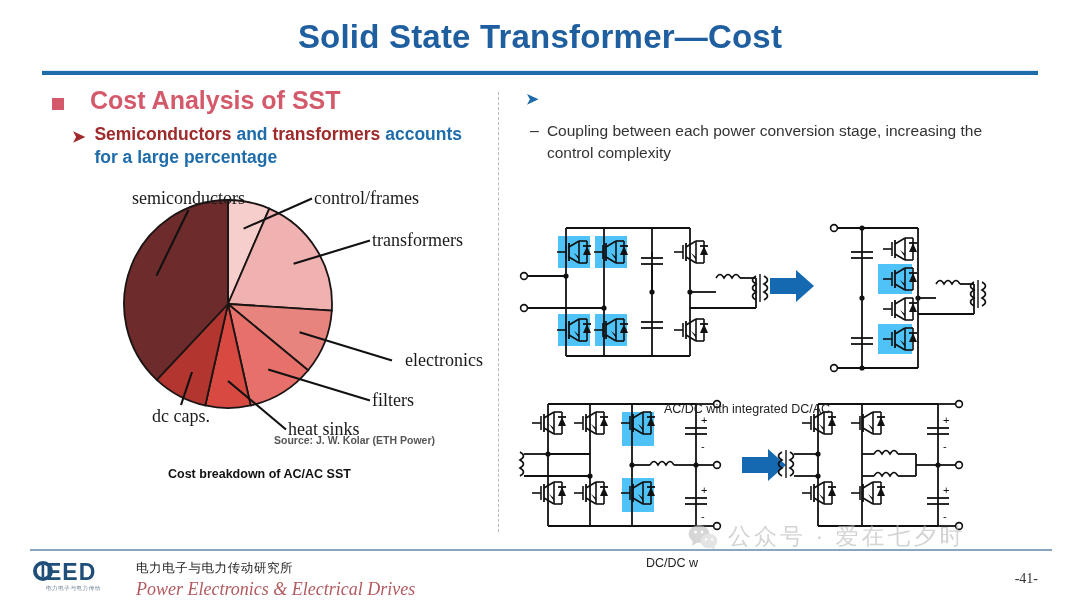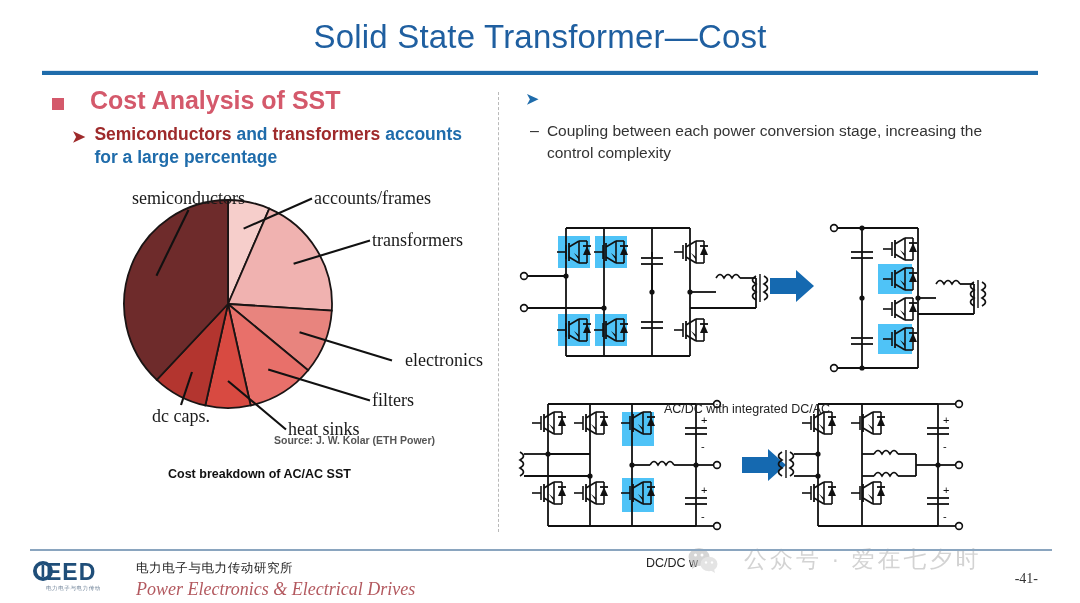--- a/index.html
+++ b/index.html
@@ -6,21 +6,21 @@
   body{
     width:1080px;height:603px;background:#ffffff;
     font-family:"Liberation Sans", sans-serif;
     overflow:hidden;position:relative;
   }
   .slide{position:absolute;inset:0;}
 
   
   .title{
     position:absolute;left:0;right:0;top:18px;text-align:center;
-    font-size:33px;font-weight:normal;color:#1f5fa0;letter-spacing:.2px;
+    font-size:33px;font-weight:bold;color:#1f5fa0;letter-spacing:.2px;
     font-family:"Liberation Sans", sans-serif;
   }
   .title-rule{
     position:absolute;left:42px;right:42px;top:70px;height:4px;
     background:#1f6cab;border-top:1px solid #dfe9f3;
   }
 
   
   .col-left{position:absolute;left:42px;top:86px;width:452px;height:440px;}
   .col-right{position:absolute;left:512px;top:86px;width:530px;height:440px;}
@@ -75,21 +75,21 @@
   .footer-rule{position:absolute;left:30px;right:28px;bottom:52px;height:2px;background:#8aa5bf;}
   .logo{position:absolute;left:32px;bottom:6px;width:96px;height:44px;}
   .inst{position:absolute;left:136px;bottom:26px;font-size:12.5px;color:#222;
         font-family:"Liberation Sans", sans-serif;letter-spacing:.6px;}
   .inst2{position:absolute;left:136px;bottom:3px;font-size:18px;color:#b3595f;
         font-family:Liberation Serif, serif;font-style:italic;}
   .pageno{position:absolute;right:42px;bottom:16px;font-size:14px;color:#333;
         font-family:"Liberation Serif", serif;}
 
   
-  .wm{position:absolute;left:688px;top:544px;display:flex;align-items:center;gap:26px;opacity:.62;}
+  .wm{position:absolute;left:688px;top:521px;display:flex;align-items:center;gap:10px;opacity:.62;}
   .wm-text{font-size:23px;color:#b9b9b9;letter-spacing:3px;font-family:"Liberation Sans",sans-serif;}
 </style>
 </head>
 <body>
 
 <div class="slide">
 
   <div class="title">Solid State Transformer—Cost</div>
   <div class="title-rule"></div>
 
@@ -123,21 +123,21 @@
             <line x1="270" y1="16.5" x2="201.60651025063723" y2="46.63901249454891"></line>
             <line x1="328" y1="58.5" x2="251.61918704869095" y2="81.78851045946058"></line>
             <line x1="350" y1="178.5" x2="257.5555983539598" y2="150.33086557461286"></line>
             <line x1="328" y1="218.5" x2="226.2114895405394" y2="187.61918704869095"></line>
             <line x1="244" y1="247.5" x2="185.99999999999997" y2="198.95999999999998"></line>
             <line x1="139" y1="223" x2="149.98812149450623" y2="190.01460289162583"></line>
           </g>
       </svg>
       <div id="pie-labels">
           <div class="plabel" style="left: 90px; top: 6px;">semiconductors</div>
-          <div class="plabel" style="left: 272px; top: 6px;">accounts/frames</div>
+          <div class="plabel" style="left: 272px; top: 6px;">control/frames</div>
           <div class="plabel" style="left: 330px; top: 48px;">transformers</div>
           <div class="plabel" style="left: 363px; top: 168px;">electronics</div>
           <div class="plabel" style="left: 330px; top: 208px;">filters</div>
           <div class="plabel" style="left: 246px; top: 237px;">heat sinks</div>
           <div class="plabel" style="left: 110px; top: 224px;">dc caps.</div>
         </div>
       <div class="src">Source: J. W. Kolar (ETH Power)</div>
       <div class="pie-cap">Cost breakdown of AC/AC SST</div>
     </div>
   </div>

